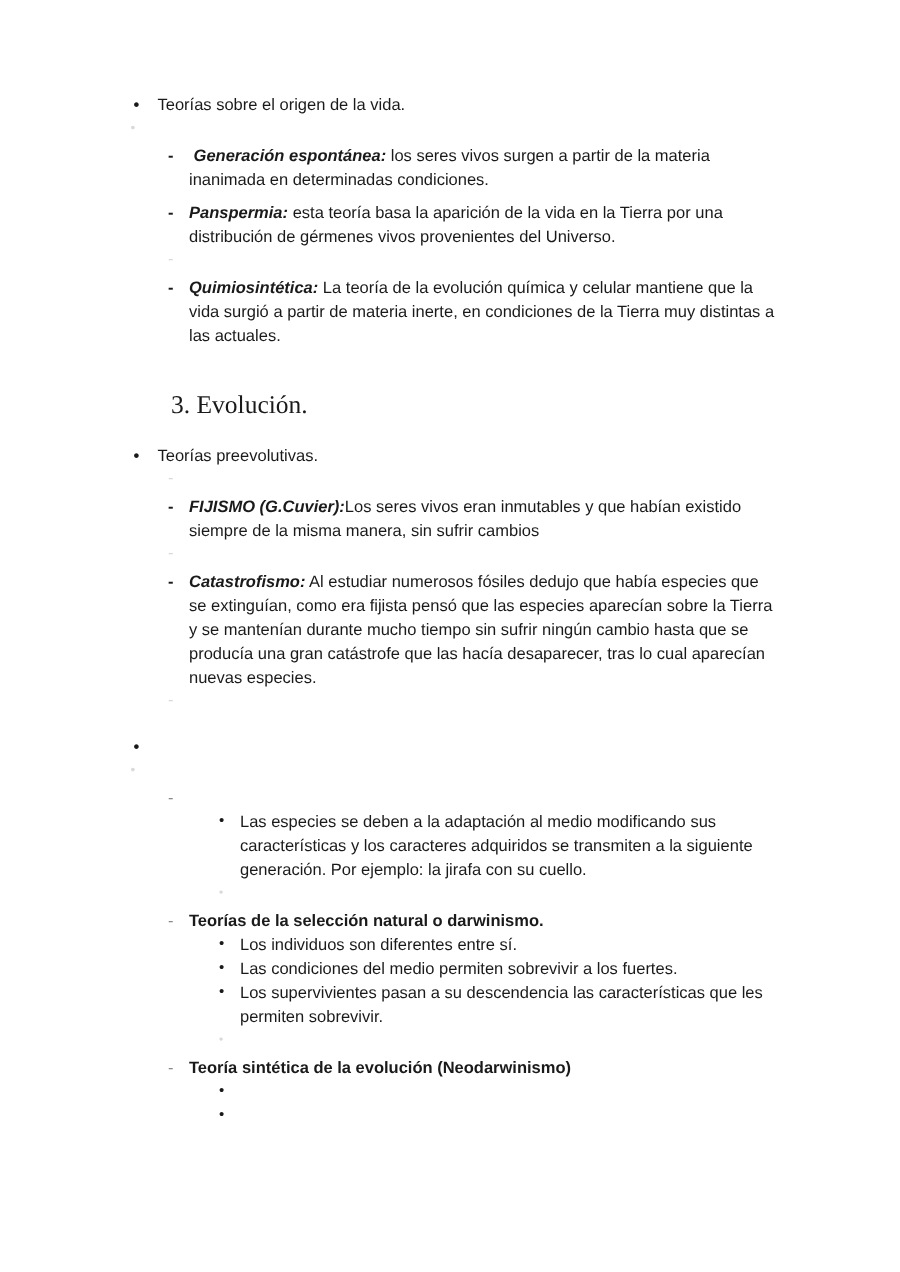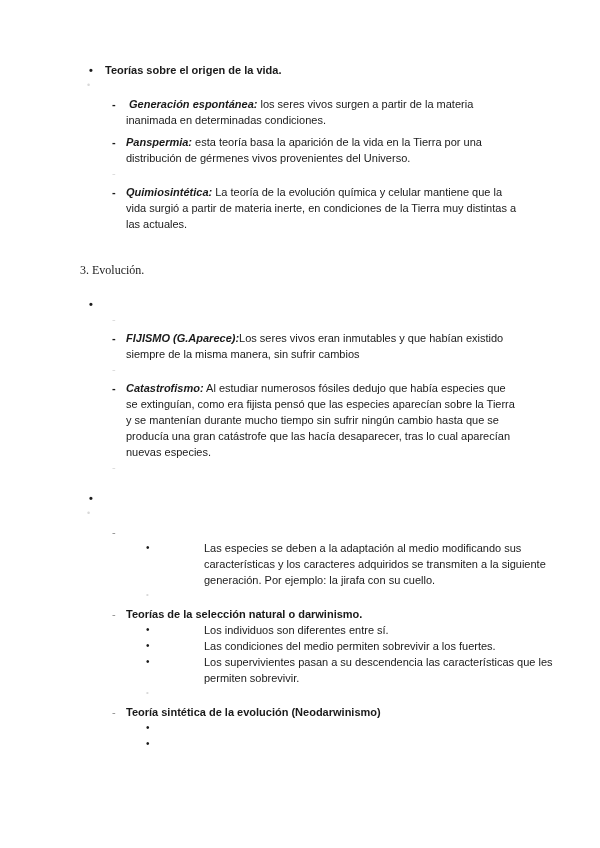--- a/index.html
+++ b/index.html
@@ -26,40 +26,40 @@
   }
   .row .marker {
     line-height: 16px;
     flex: 0 0 auto;
     text-align: left;
   }
 
   
   .bullet-heading { margin-top: 18px; padding-left: 89px; }
   .bullet-heading .marker { width: 16px; font-weight: bold; }
-  .bullet-heading .text { font-weight: bold; }
+  .bullet-heading .text { font-weight: normal; }
 
   
   .dash-item, .dash-title { margin-top: 6px; padding-left: 112px; }
   .dash-item .marker { width: 14px; font-weight: bold; }
   .dash-title .marker { width: 14px; color: #8a8a8a; }
   .dash-item .text b { font-weight: bold; font-style: italic; }
   .dash-title .text { font-weight: bold; }
 
   
   .sub-bullet { margin-top: 0; padding-left: 146px; }
   .sub-bullet .marker { width: 14px; font-size: 10px; }
-  .sub-bullet .text { width: 390px; margin-left: 44px; }
+  .sub-bullet .text { width: 390px; }
 
   
   .serif-line {
     margin-top: 30px;
-    padding-left: 80px;
+    padding-left: 114px;
     font-family: "Liberation Serif", "DejaVu Serif", serif;
-    font-size: 12px;
+    font-size: 17px;
     line-height: 16px;
   }
 
   
   .blank-bullet, .blank-dash, .blank-sub {
     height: 10px; margin-top: 2px;
     color: #d9d9d9;
     line-height: 10px;
   }
   .blank-bullet { padding-left: 87px; font-size: 9px; }
@@ -92,25 +92,26 @@
       <div class="blank-dash">-</div>
       <div class="row dash-item">
         <span class="marker">-</span>
         <span class="text"><b>Quimiosintética:</b> La teoría de la evolución química y celular mantiene que la
 vida surgió a partir de materia inerte, en condiciones de la Tierra muy distintas a
 las actuales.</span>
       </div>
       <div class="serif-line">3. Evolución.</div>
       <div class="row bullet-heading">
         <span class="marker">•</span>
+        <span class="text">Teorías preevolutivas.</span>
       </div>
       <div class="blank-dash">-</div>
       <div class="row dash-item">
         <span class="marker">-</span>
-        <span class="text"><b>FIJISMO (G.Aparece):</b>Los seres vivos eran inmutables y que habían existido
+        <span class="text"><b>FIJISMO (G.Cuvier):</b>Los seres vivos eran inmutables y que habían existido
 siempre de la misma manera, sin sufrir cambios</span>
       </div>
       <div class="blank-dash">-</div>
       <div class="row dash-item">
         <span class="marker">-</span>
         <span class="text"><b>Catastrofismo:</b> Al estudiar numerosos fósiles dedujo que había especies que
 se extinguían, como era fijista pensó que las especies aparecían sobre la Tierra
 y se mantenían durante mucho tiempo sin sufrir ningún cambio hasta que se
 producía una gran catástrofe que las hacía desaparecer, tras lo cual aparecían
 nuevas especies.</span>

